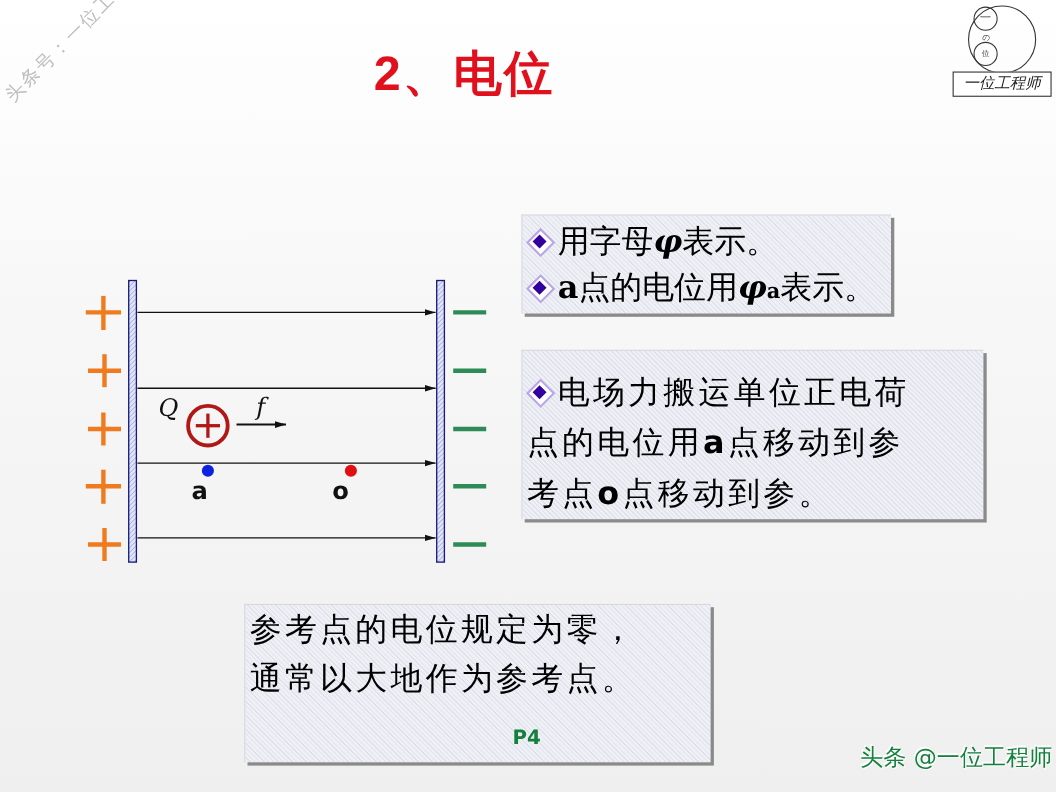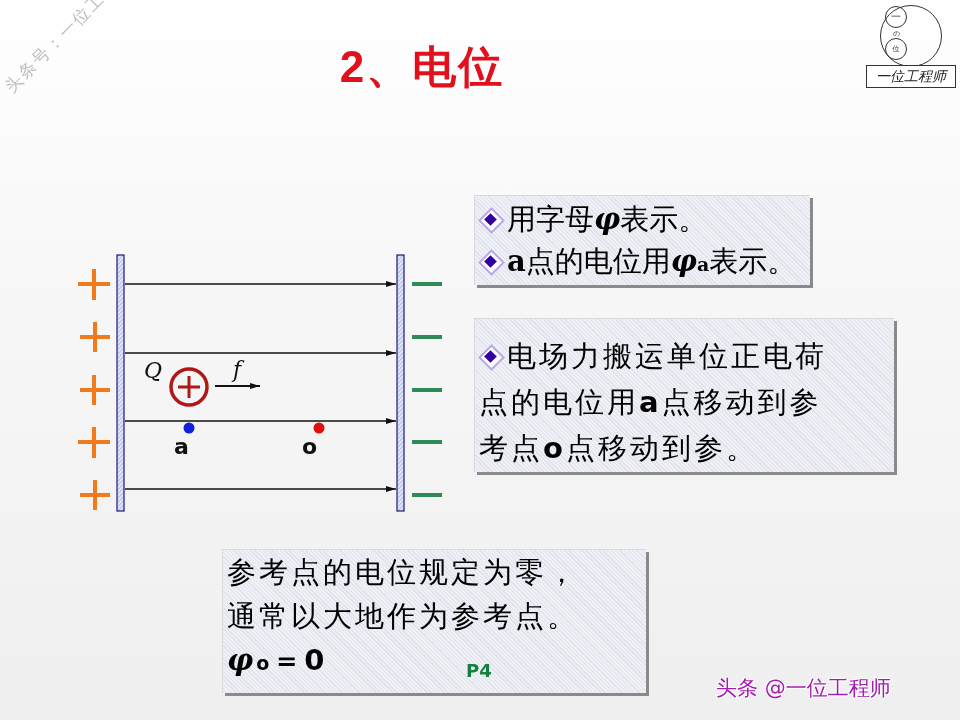--- a/index.html
+++ b/index.html
@@ -81,22 +81,22 @@
   }
   .phi { font-family: "DejaVu Serif", serif; font-style: italic; font-weight: bold; }
   .sub { font-family: "DejaVu Serif", serif; font-weight: bold; font-size: 19px; }
   .bold-serif { font-family: "DejaVu Serif", serif; font-weight: bold; }
   .bold-sans { font-weight: bold; }
   .page-num {
     position: absolute; left: 466px; top: 660px;
     font-size: 18px; font-weight: bold; color: #15803d;
   }
   .footer-wm {
-    position: absolute; left: 716px; top: 674px;
-    font-size: 21px; color: #a21caf;
+    position: absolute; left: 782px; top: 674px;
+    font-size: 21px; color: #15803d;
     text-shadow: 1px 1px 0 #fff, -1px -1px 0 #fff;
   }
   svg.diagram { position: absolute; left: 0; top: 0; }
   .dlabel { font-family: "DejaVu Sans", sans-serif; font-weight: bold; font-size: 22px; fill: #111; }
   .qlabel { font-family: "DejaVu Serif", serif; font-style: italic; font-size: 22px; fill: #111; }
 </style>
 </head>
 <body>
 
 <div class="watermark-diag">头条号：一位工程师</div>
@@ -189,17 +189,16 @@
 
 <div class="box box2">
   <div><span class="diamond"></span><span>电场力搬运单位正电荷</span></div>
   <div><span>点的电位用</span><span class="bold-sans">a</span><span>点移动到参</span></div>
   <div><span>考点</span><span class="bold-sans">o</span><span>点移动到参。</span></div>
 </div>
 
 <div class="box box3">
   <div>参考点的电位规定为零，</div>
   <div>通常以大地作为参考点。</div>
-  <div><span class="phi">φ</span><span class="bold-sans" style="font-size:19px">o</span><span class="bold-sans">＝0</span></div>
 </div>
 
 <div class="page-num">P4</div>
 <div class="footer-wm">头条 @一位工程师</div>
 
 </body></html>

